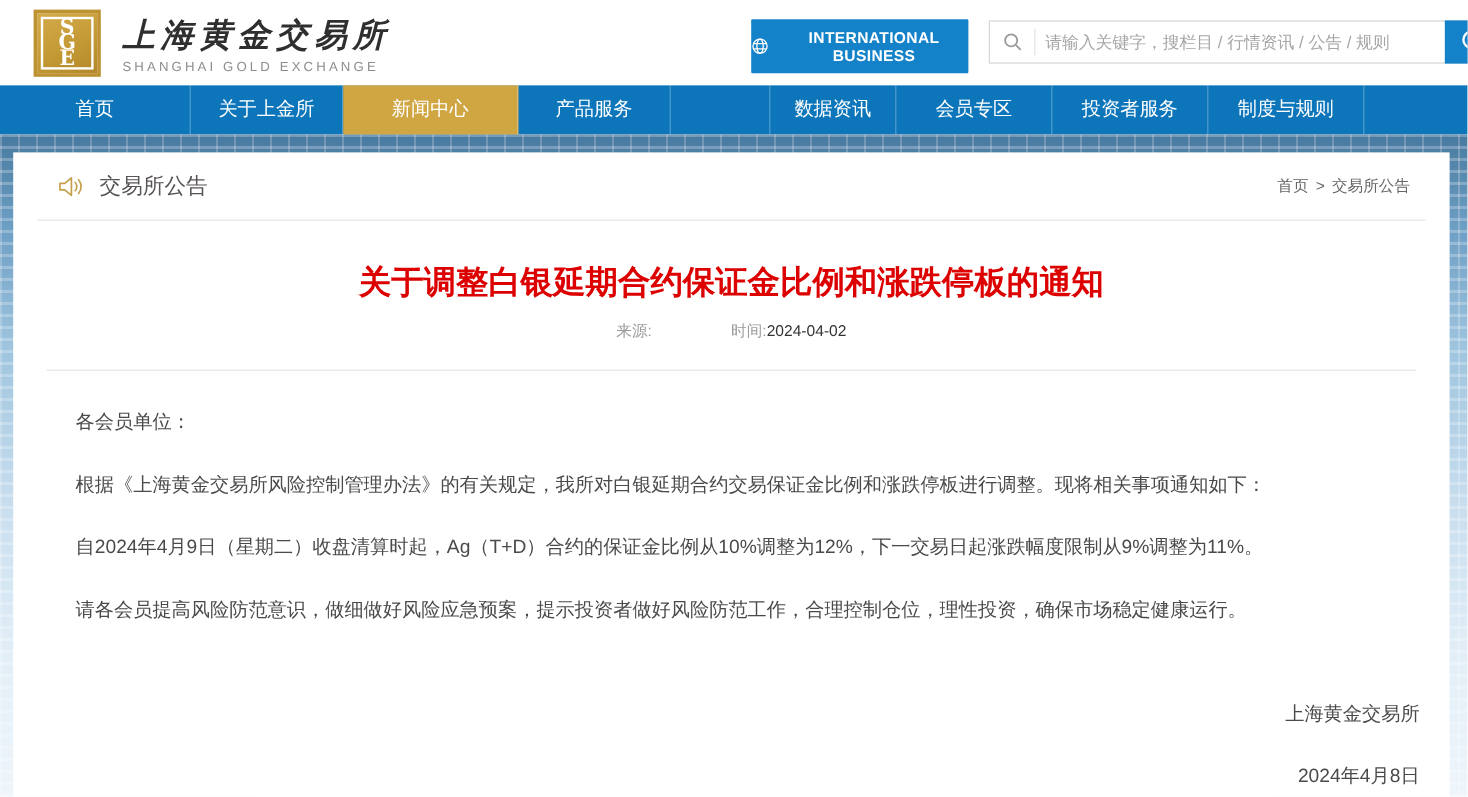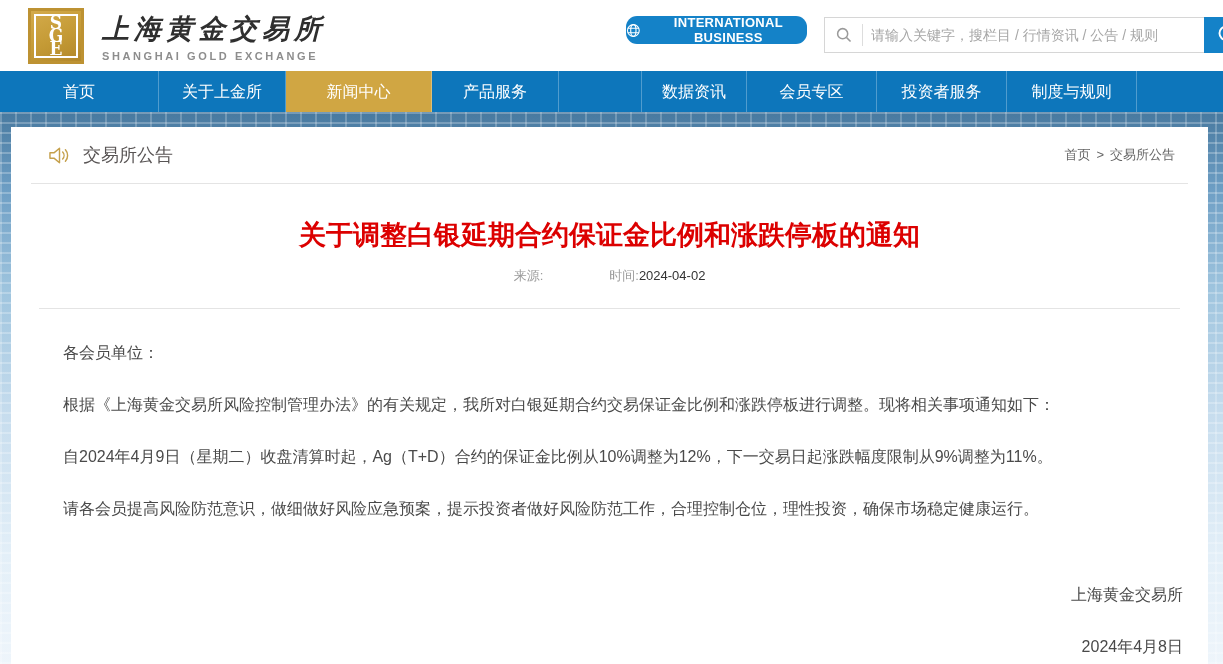--- a/index.html
+++ b/index.html
@@ -11,24 +11,24 @@
   .logo-area { position:absolute; left:28px; top:8px; display:flex; align-items:center; cursor:pointer; }
   .logo-mark { width:56px; height:56px; background:linear-gradient(155deg,#d4ab4b 0%,#c49a35 55%,#b2872a 100%);
     border:3px solid #bd9232; display:flex; align-items:center; justify-content:center; }
   .logo-mark-inner { width:44px; height:44px; border:2px solid #fff; display:flex; flex-direction:column;
     align-items:center; justify-content:center; }
   .logo-mark-inner span { color:#fff; font-family:"DejaVu Serif","Liberation Serif",serif; font-weight:bold;
     font-size:17px; line-height:13px; transform:scaleY(1.05); }
   .logo-text { margin-left:18px; }
   .logo-cn { font-family:"DejaVu Serif","Liberation Serif",serif; font-style:italic; font-weight:bold;
     font-size:27px; letter-spacing:5px; color:#2f2f2f; white-space:nowrap; }
-  .logo-en { font-size:11px; font-weight:bold; color:#8d8d8d; letter-spacing:2.6px; margin-top:3px; white-space:nowrap; }
+  .logo-en { font-size:11px; font-weight:normal; color:#8d8d8d; letter-spacing:2.6px; margin-top:3px; white-space:nowrap; }
 
-  .intl-btn { position:absolute; left:626px; top:16px; width:181px; height:28px; background:#1482c8;
-    border:none; border-radius:11px; color:#fff; font-size:13px; font-weight:bold; letter-spacing:.3px;
+  .intl-btn { position:absolute; left:626px; top:16px; width:181px; height:45px; background:#1482c8;
+    border:none; border-radius:1px; color:#fff; font-size:13px; font-weight:bold; letter-spacing:.3px;
     display:flex; align-items:center; justify-content:center; gap:9px; cursor:pointer;
     font-family:"Liberation Sans","DejaVu Sans",sans-serif; }
 
   .search-box { position:absolute; left:824px; top:17px; width:428px; height:36px;
     border:1px solid #d6d6d6; display:flex; align-items:center; background:#fff; }
   .search-icon-left { width:38px; display:flex; align-items:center; justify-content:center;
     border-right:1px solid #ddd; height:22px; }
   .search-input { flex:1; border:none; outline:none; height:32px; padding:0 8px; font-size:14px; color:#333;
     font-family:"Liberation Sans","DejaVu Sans",sans-serif; min-width:0; }
   .search-input::placeholder { color:#a6a6a6; }

